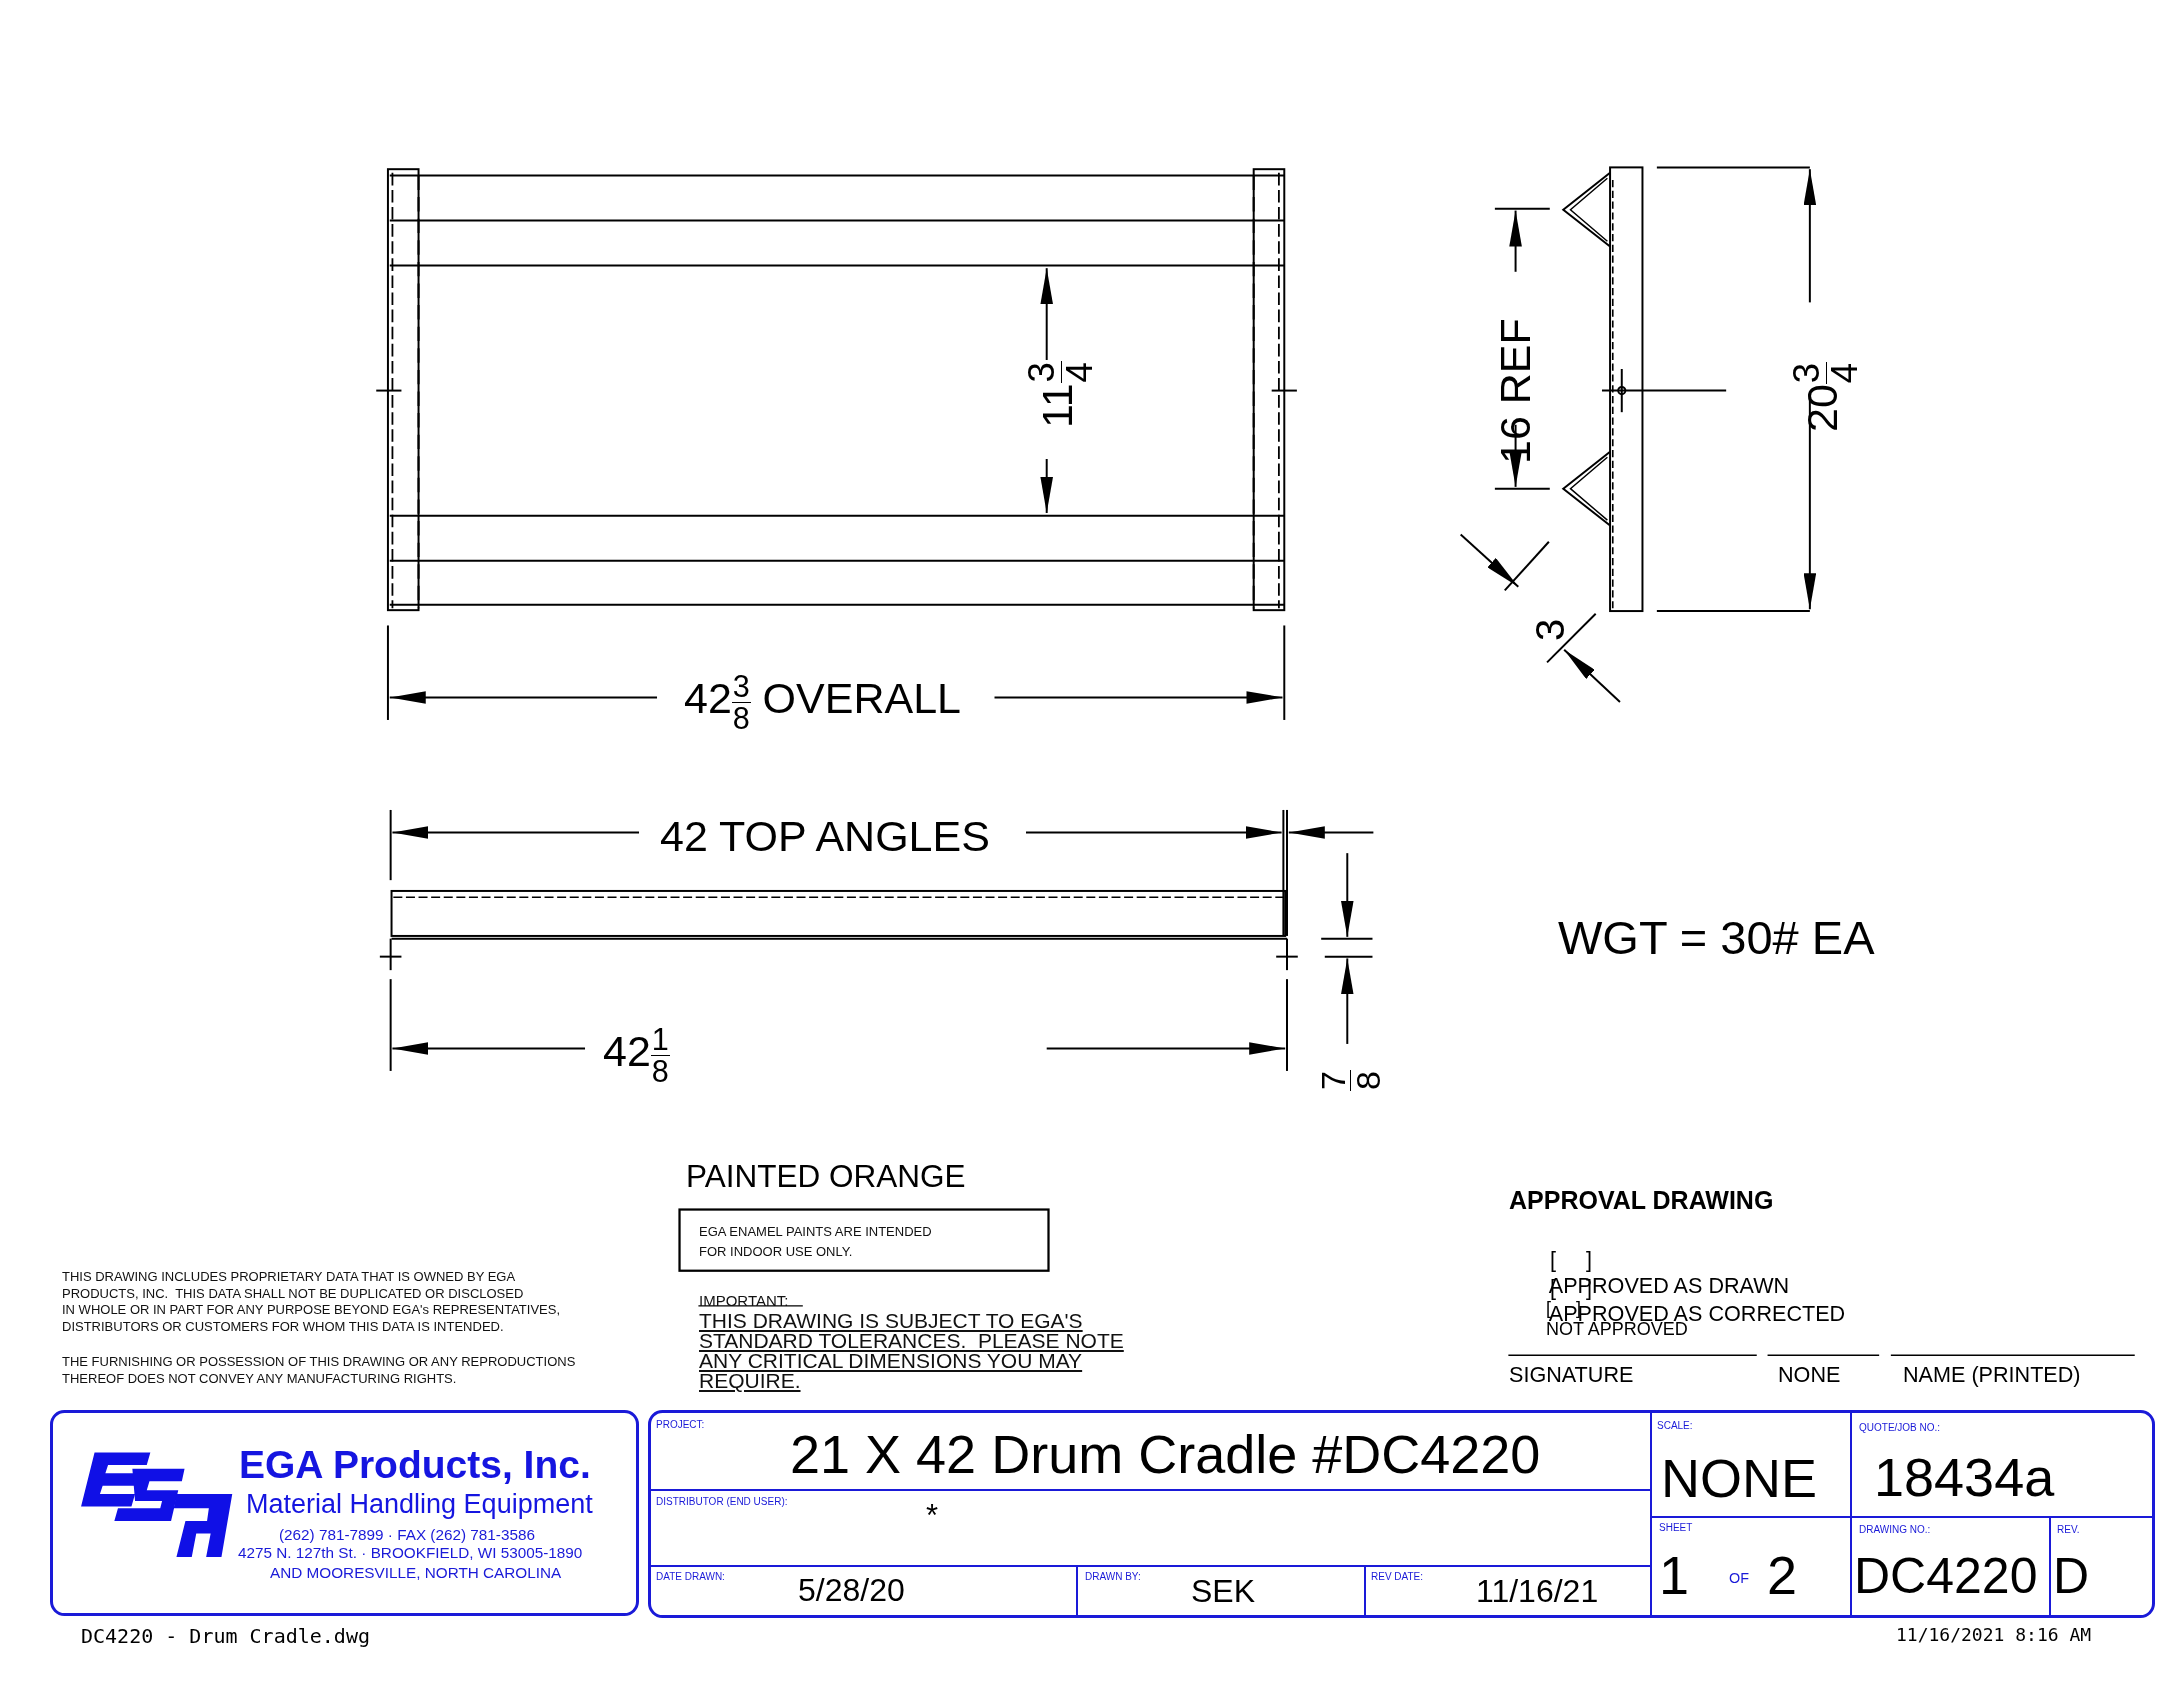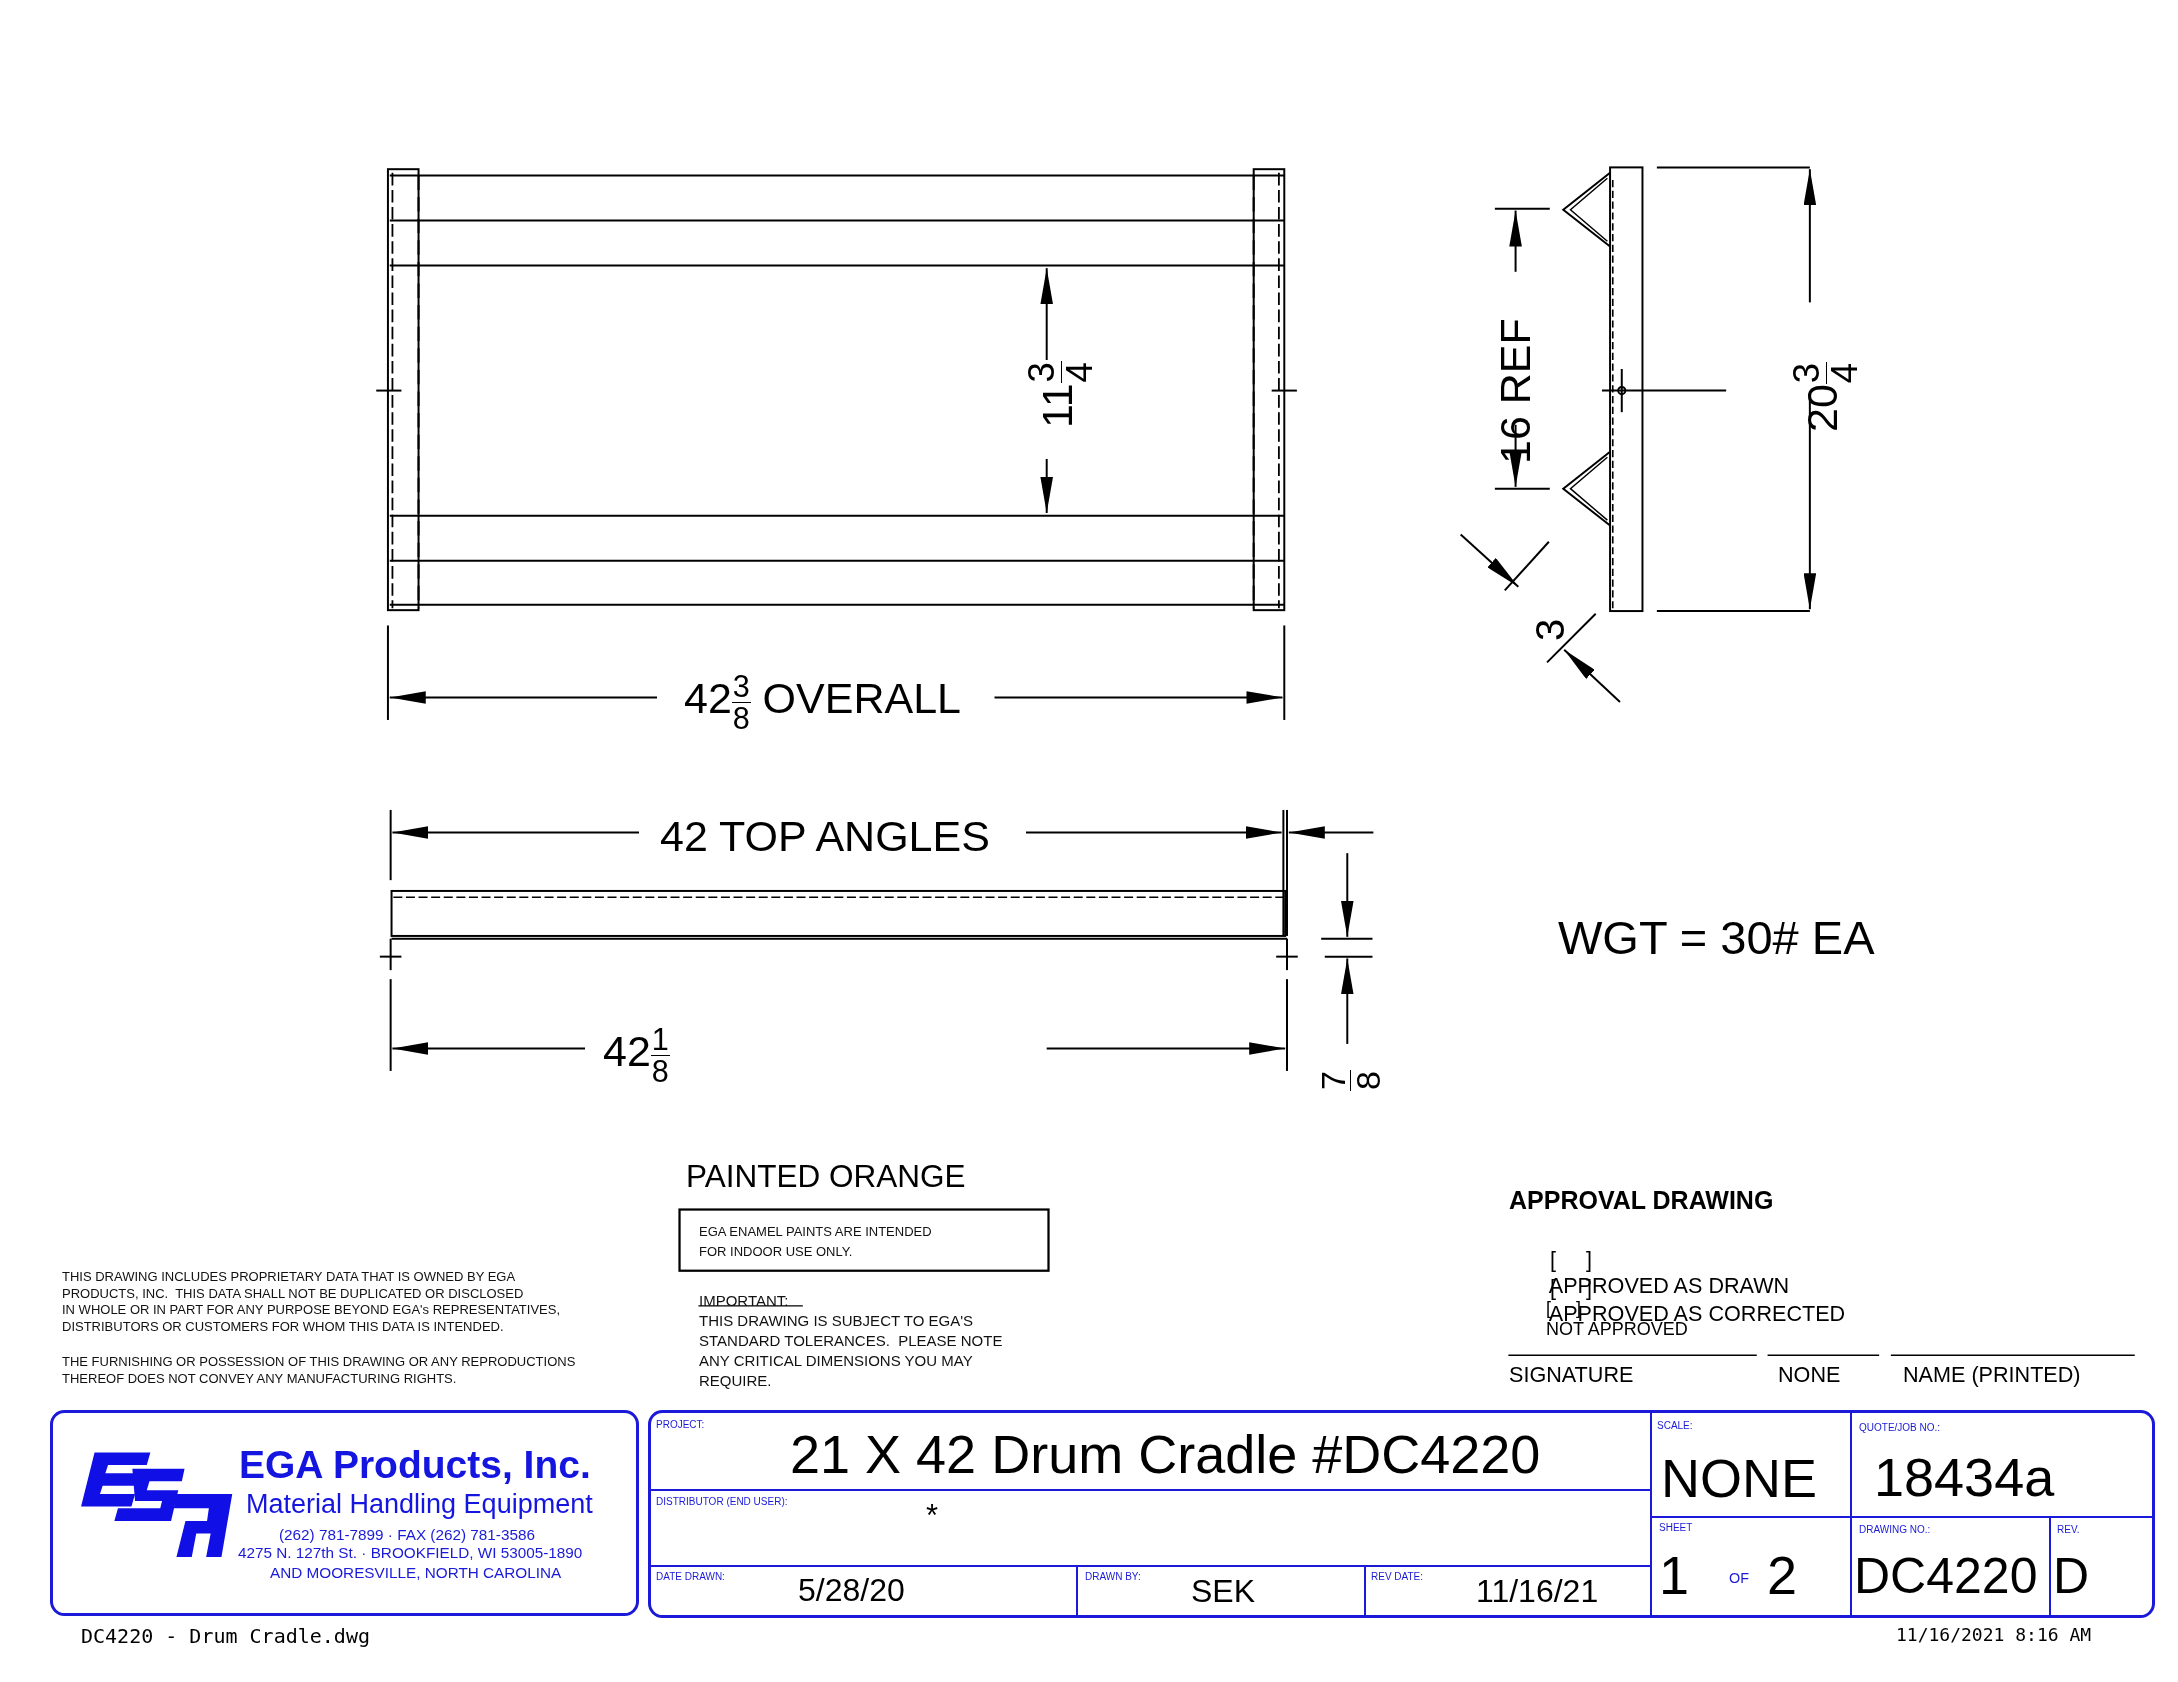--- a/index.html
+++ b/index.html
@@ -162,21 +162,21 @@
 </div>
 
 <div class="txt" style="left:1558px; top:914px; font-size:47px;">WGT = 30# EA</div>
 
 <div class="txt" style="left:686px; top:1161px; font-size:31.5px;">PAINTED ORANGE</div>
 
 <div class="txt small-note" style="left:699px; top:1222px; font-size:13px; line-height:20px;">EGA ENAMEL PAINTS ARE INTENDED
 FOR INDOOR USE ONLY.</div>
 
 <div class="txt small-note" style="left:699px; top:1293px; font-size:15px;">IMPORTANT:</div>
-<div class="txt small-note" style="left:699px; top:1311px; font-size:15px; line-height:20px;">THIS DRAWING IS SUBJECT TO EGA'S
+<div class="txt small-note" style="left:699px; top:1311px; font-size:21px; line-height:20px;text-decoration:underline;">THIS DRAWING IS SUBJECT TO EGA'S
 STANDARD TOLERANCES.  PLEASE NOTE
 ANY CRITICAL DIMENSIONS YOU MAY
 REQUIRE.</div>
 
 <div class="txt small-note" style="left:62px; top:1269px;">THIS DRAWING INCLUDES PROPRIETARY DATA THAT IS OWNED BY EGA
 PRODUCTS, INC.  THIS DATA SHALL NOT BE DUPLICATED OR DISCLOSED
 IN WHOLE OR IN PART FOR ANY PURPOSE BEYOND EGA's REPRESENTATIVES,
 DISTRIBUTORS OR CUSTOMERS FOR WHOM THIS DATA IS INTENDED.</div>
 <div class="txt small-note" style="left:62px; top:1354px;">THE FURNISHING OR POSSESSION OF THIS DRAWING OR ANY REPRODUCTIONS
 THEREOF DOES NOT CONVEY ANY MANUFACTURING RIGHTS.</div>

